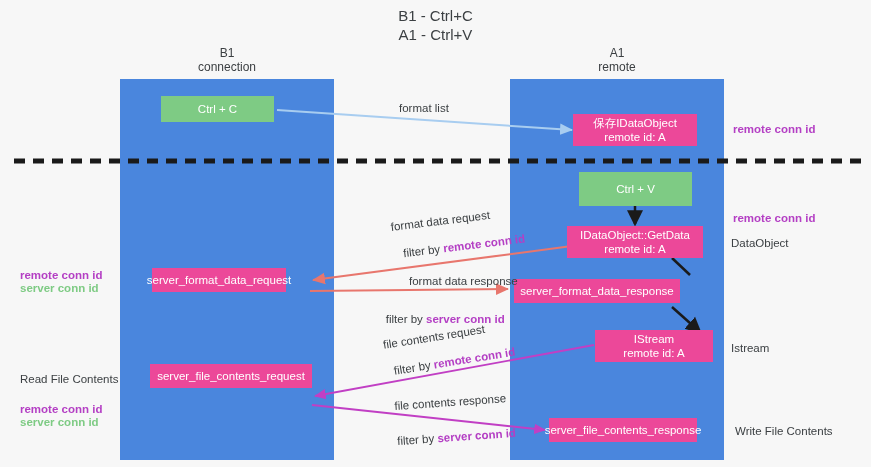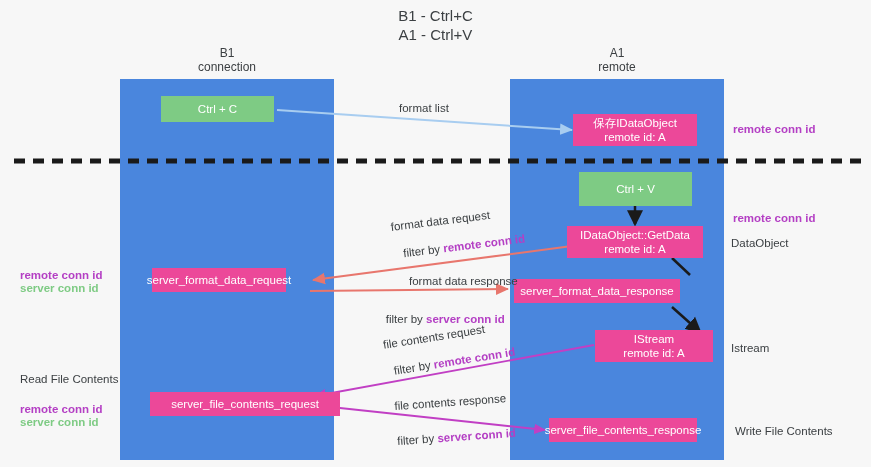--- a/index.html
+++ b/index.html
@@ -143,21 +143,21 @@
   <div class="box box-orange" style="left:567px; top:226px; width:136px; height:32px;">IDataObject::GetData
 remote id: A</div>
 
   <div class="box box-orange" style="left:152px; top:268px; width:134px; height:24px;">server_format_data_request</div>
 
   <div class="box box-orange" style="left:514px; top:279px; width:166px; height:24px;">server_format_data_response</div>
 
   <div class="box box-orange" style="left:595px; top:330px; width:118px; height:32px;">IStream
 remote id: A</div>
 
-  <div class="box box-orange" style="left:150px; top:392px; width:190px; height:24px;">server_file_contents_request</div>
+  <div class="box box-orange" style="left:150px; top:364px; width:162px; height:24px;">server_file_contents_request</div>
 
   <div class="box box-orange" style="left:549px; top:418px; width:148px; height:24px;">server_file_contents_response</div>
 
   <div class="lbl lbl-dark" style="left:399px; top:101px;">format list</div>
 
   <div class="lbl lbl-rot" style="left:390px; top:220px; transform:rotate(-7deg);">format data request</div>
   <div class="lbl lbl-rot" style="left:388px; top:234px; transform:rotate(-7deg);">
     <span>filter by </span><span class="lbl-purple">remote conn id</span>
   </div>
 

